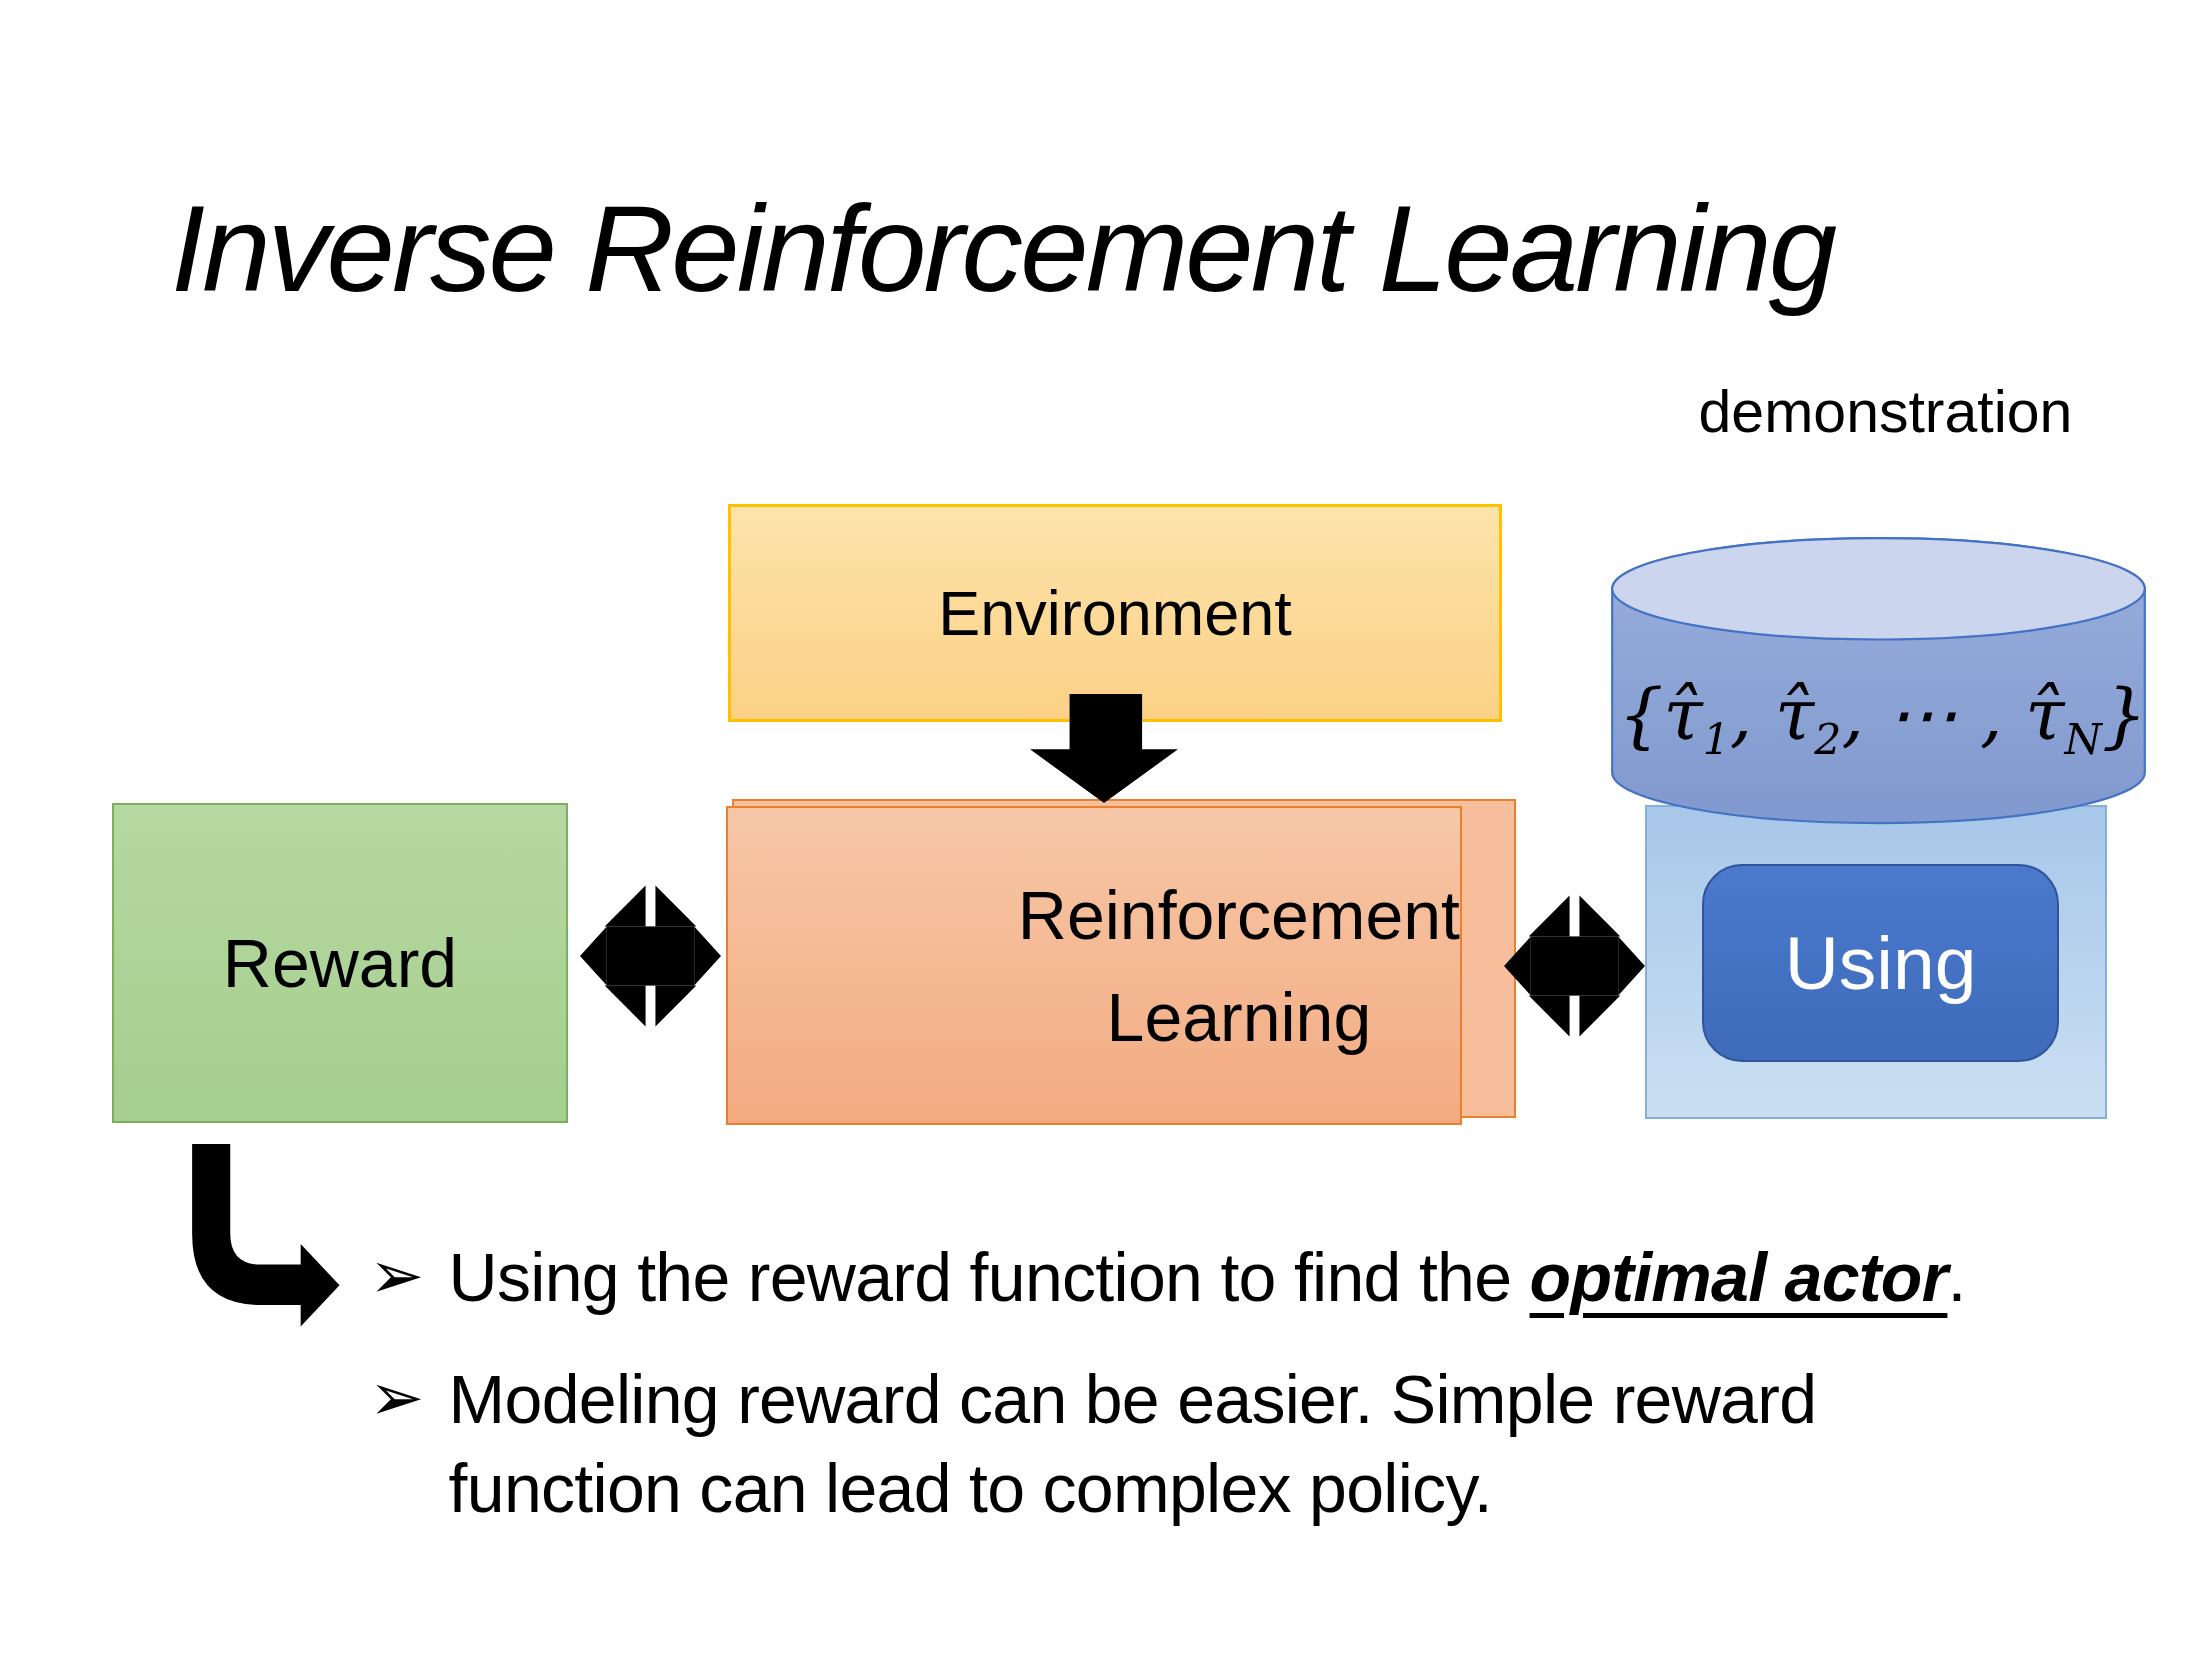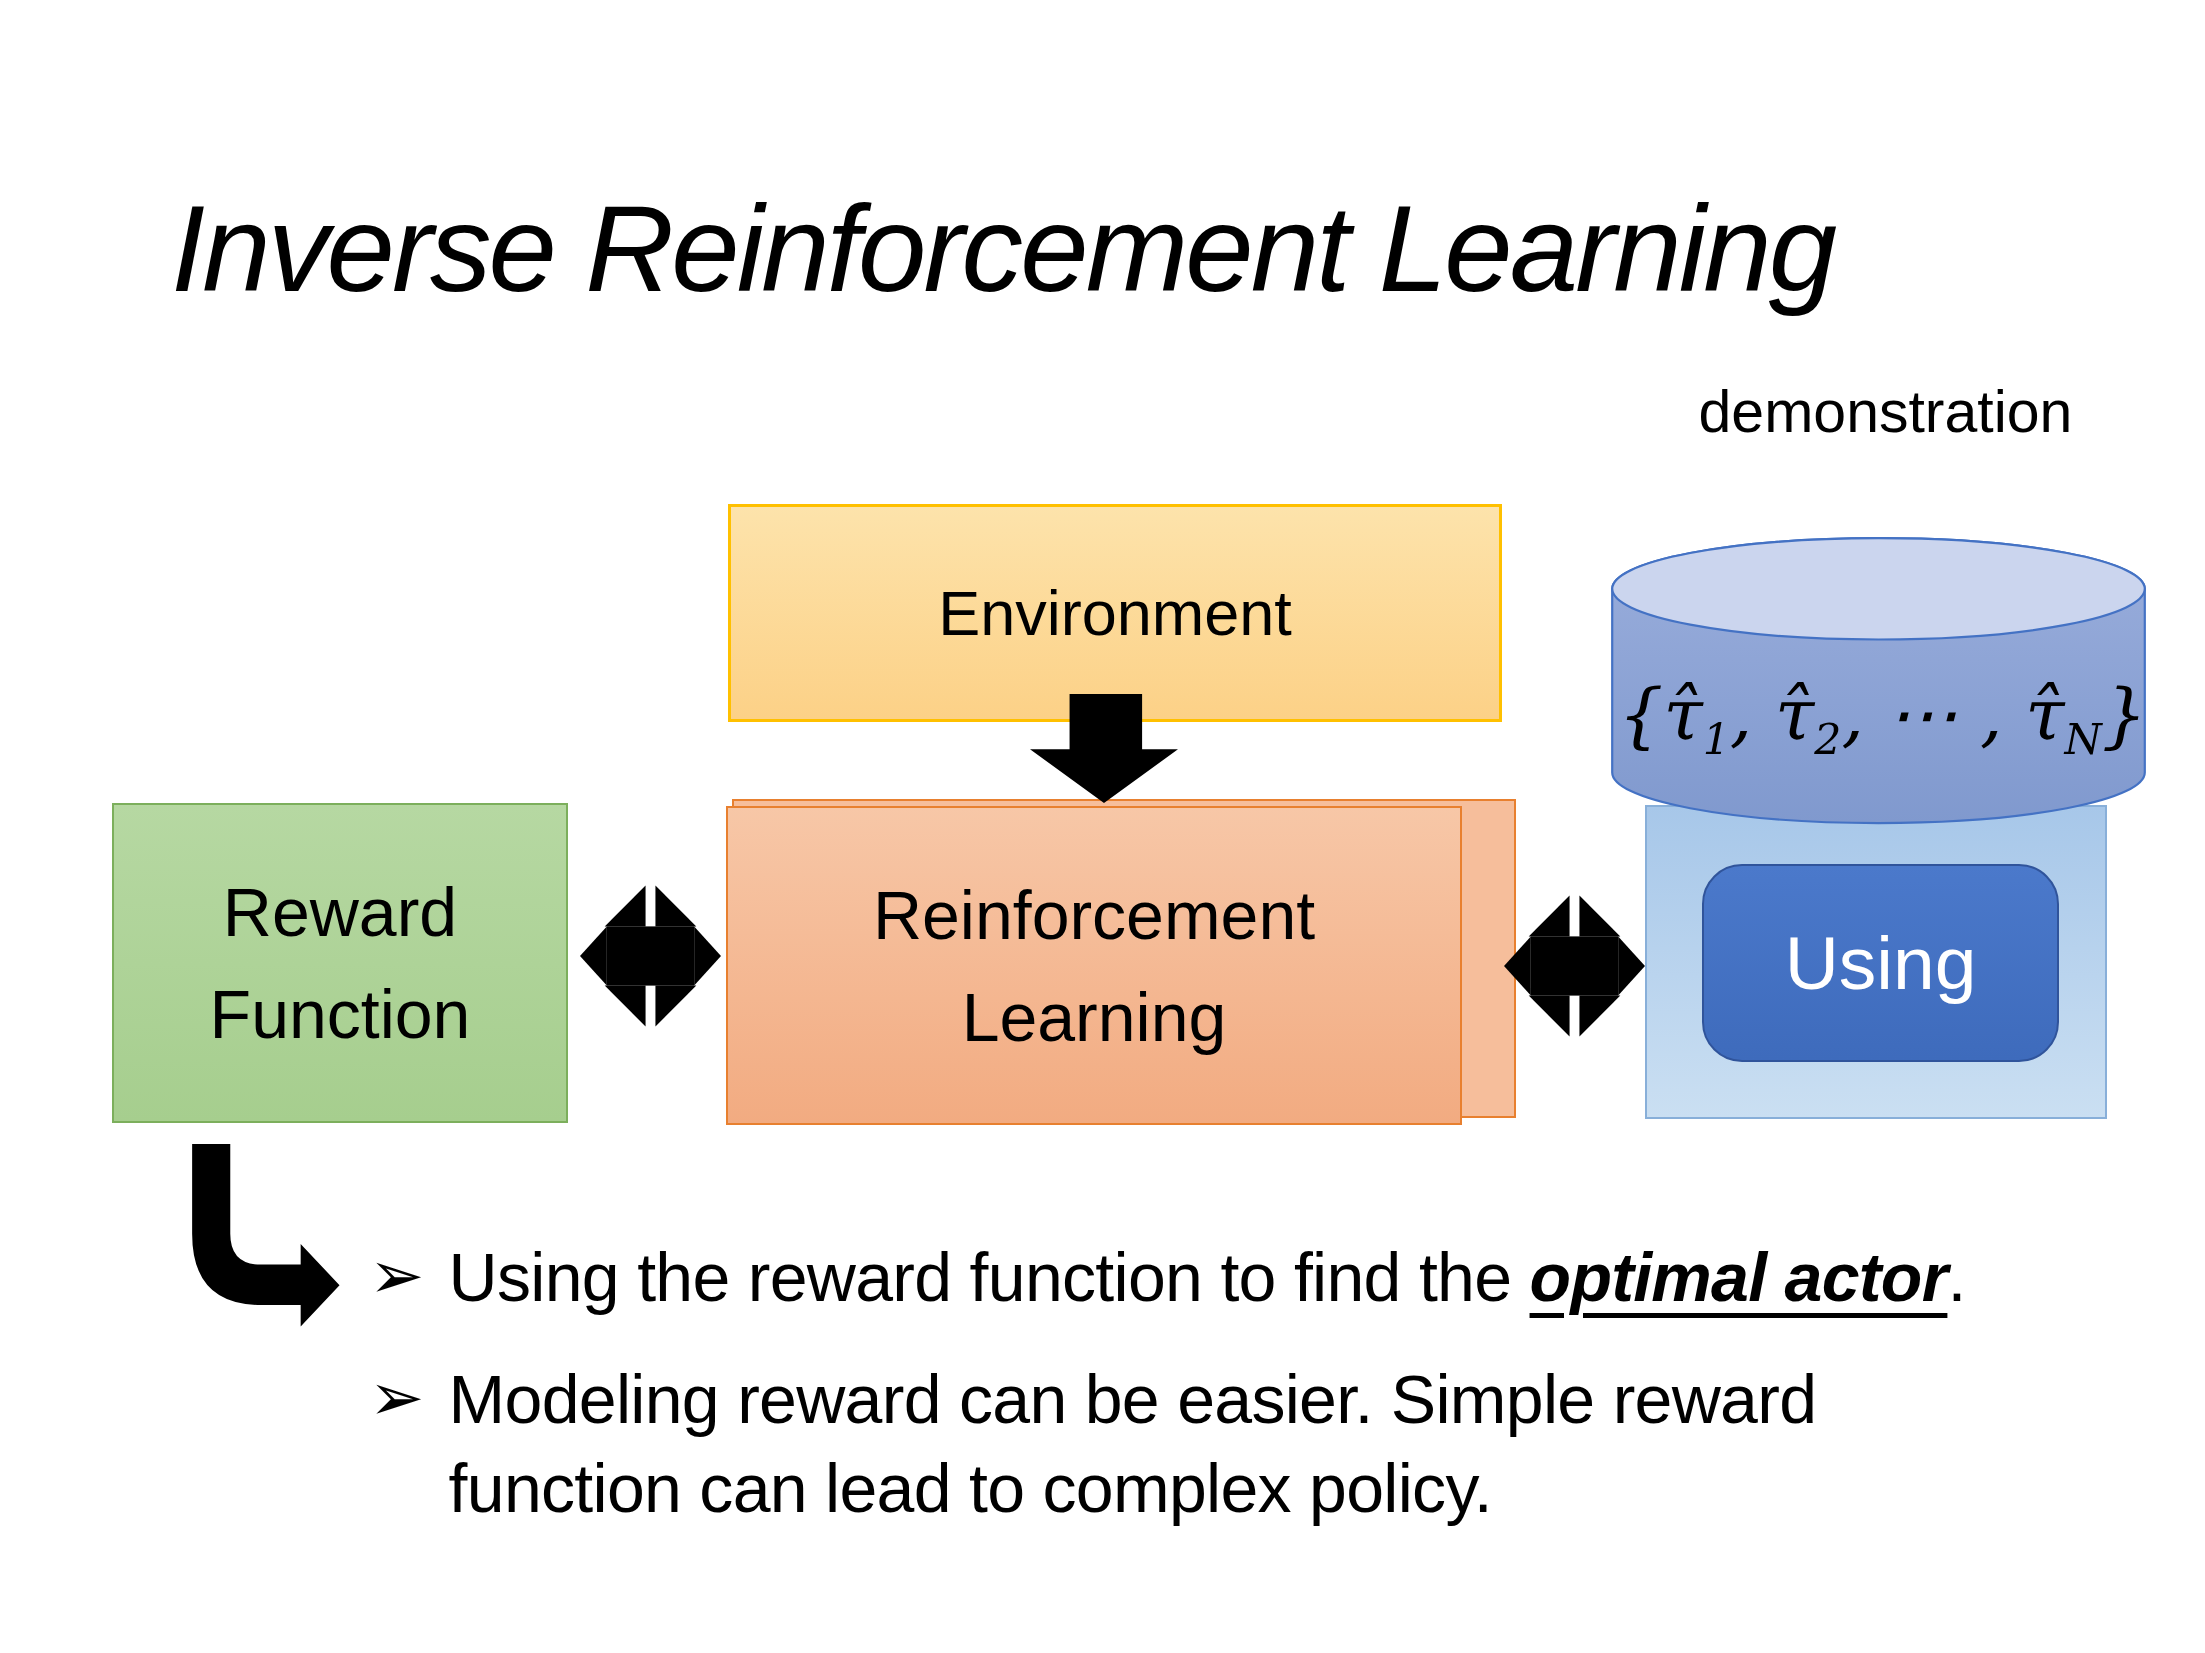--- a/index.html
+++ b/index.html
@@ -36,21 +36,21 @@
     background:linear-gradient(180deg,#B6D8A2 0%,#A6CE8E 100%);
     border:2.9px solid #7CAF5C;font-size:68px;line-height:1.5;
   }
   .rl-back{
     left:732px;top:799px;width:784px;height:319px;
     background:#F6BE9B;border:2.9px solid #E8802F;
   }
   .rl-box{
     left:726px;top:806px;width:736px;height:319px;
     background:linear-gradient(180deg,#F7C7A7 0%,#F2AB81 100%);
-    border:2.9px solid #E8802F;font-size:68px;line-height:1.5;
+    border:2.9px solid #E8802F;font-size:68px;line-height:1.5;justify-content:flex-end;
   }
   .expert-container{
     left:1645px;top:805px;width:462px;height:314px;
     background:linear-gradient(180deg,#A7C7E9 0%,#CADFF2 100%);
     border:2.2px solid #88AFD9;z-index:1;
   }
   .expert-btn{
     left:1702px;top:864px;width:357px;height:198px;
     background:linear-gradient(180deg,#4B79CB 0%,#3E6BBC 100%);
     border:2.9px solid #30549B;border-radius:40px;
@@ -94,21 +94,20 @@
   <span>Environment</span>
 </div>
 
 <svg class="abs arrow-svg down-arrow" viewBox="0 0 202 148" preserveAspectRatio="none">
   <polygon points="54,0 153,0 153,75 202,75 101,148 0,75 54,75" fill="#000"></polygon>
 </svg>
 
 <div class="abs box green-box">
   <span>
     <span>Reward</span><br>
-    <span>Function</span>
   </span>
 </div>
 
 <div class="abs rl-back"></div>
 <div class="abs box rl-box">
   <span>
     <span>Reinforcement</span><br>
     <span>Learning</span>
   </span>
 </div>

